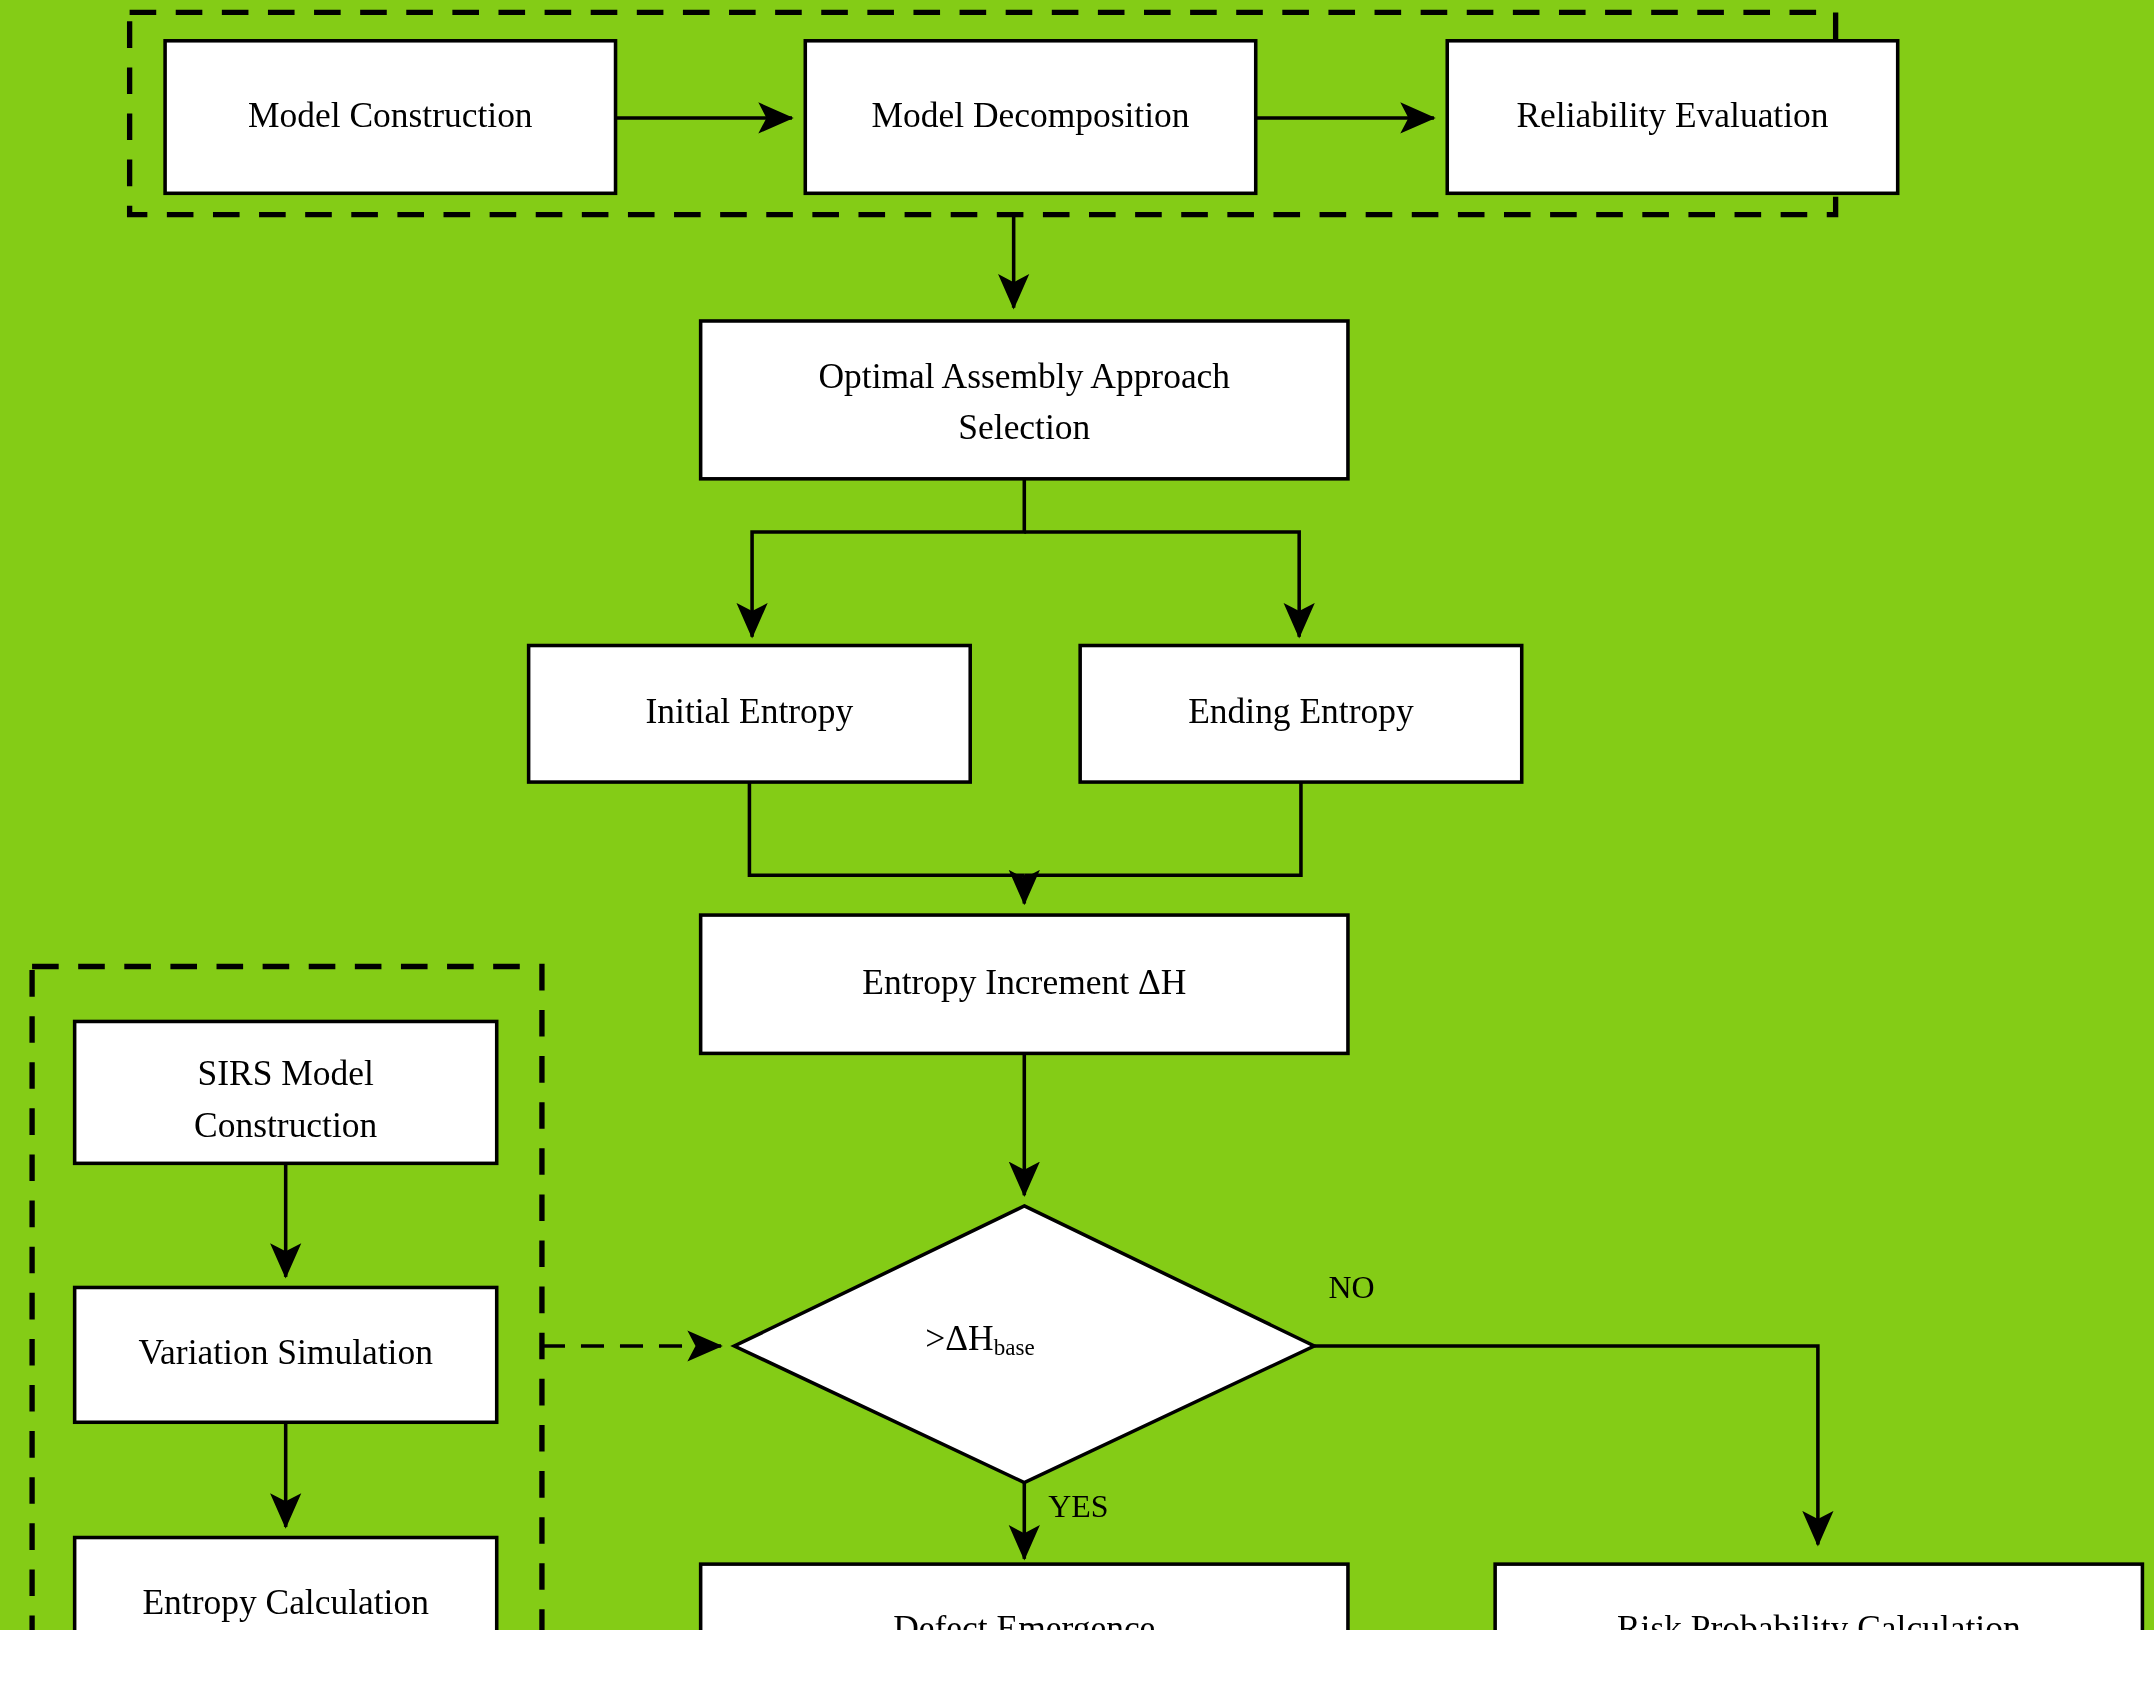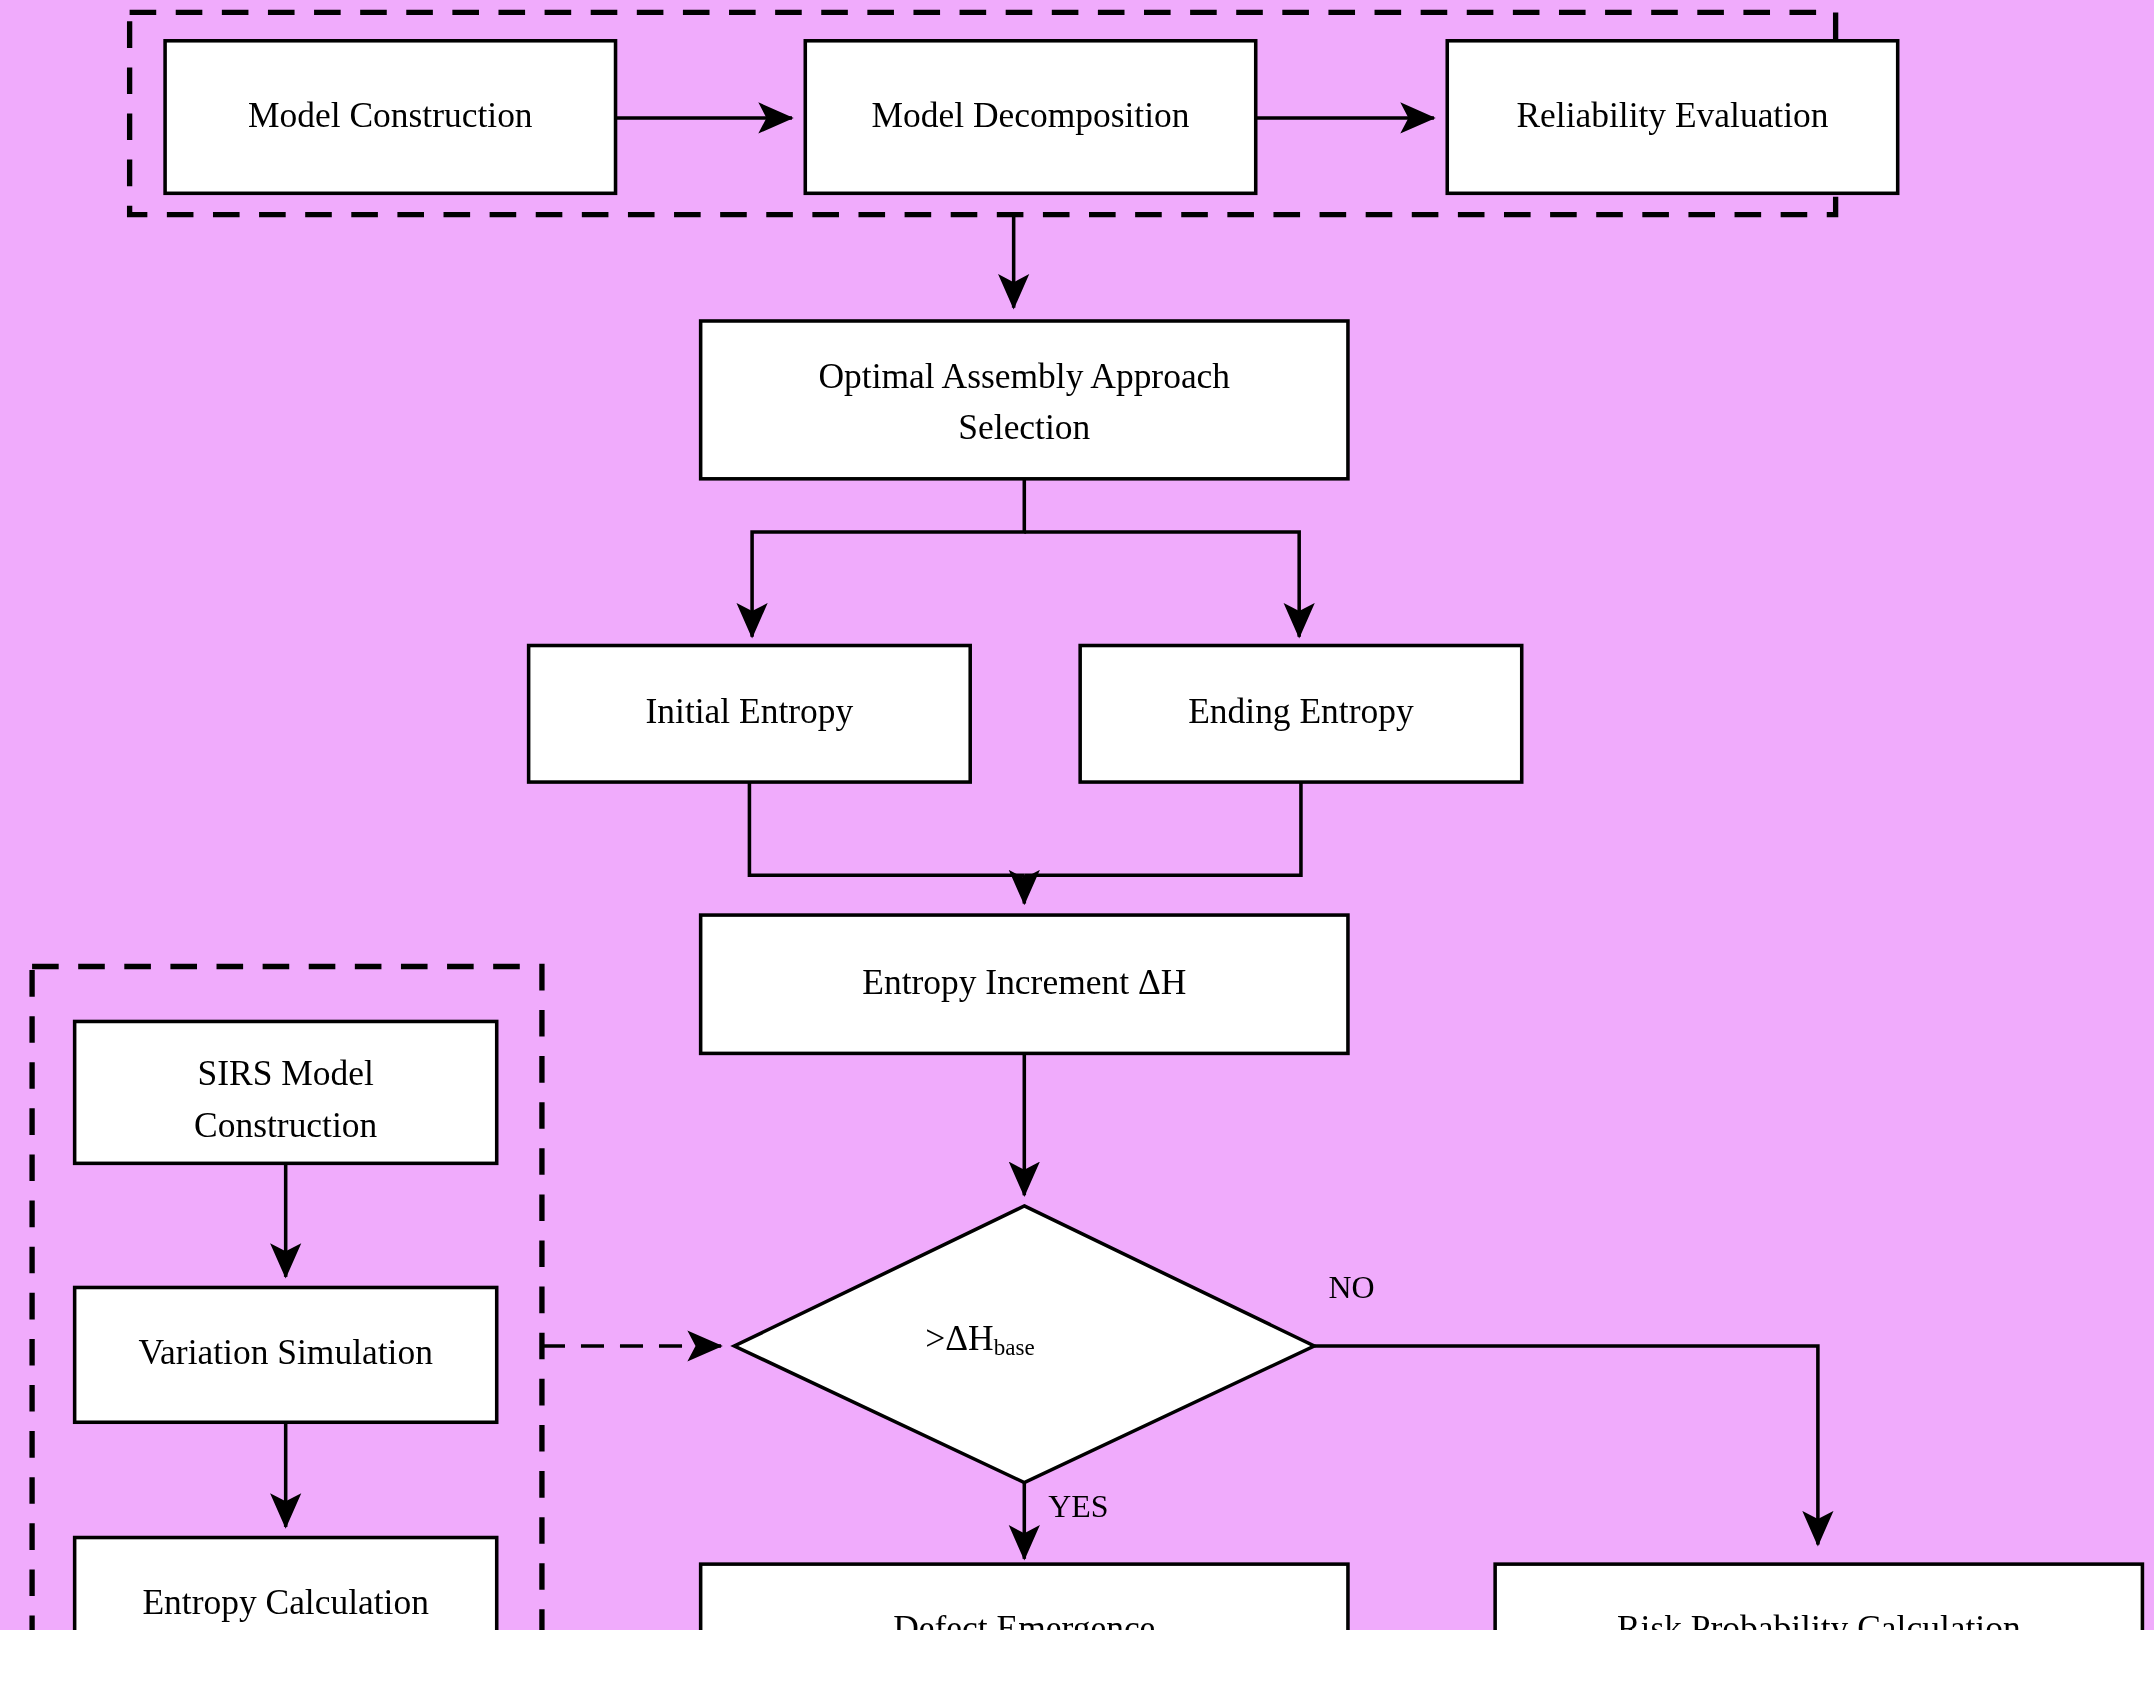--- a/index.html
+++ b/index.html
@@ -7,21 +7,21 @@
     padding: 0;
     background: #ffffff;
   }
   body {
     font-family: "Liberation Serif", "DejaVu Serif", serif;
   }
   #canvas {
     position: relative;
     width: 2155px;
     height: 1630px;
-    background: #f0abfc;
+    background: #84cc16;
     overflow: hidden;
   }
   svg.diagram {
     position: absolute;
     top: 0;
     left: 0;
     width: 2155px;
     height: 1706px;
   }
   .node-rect {

